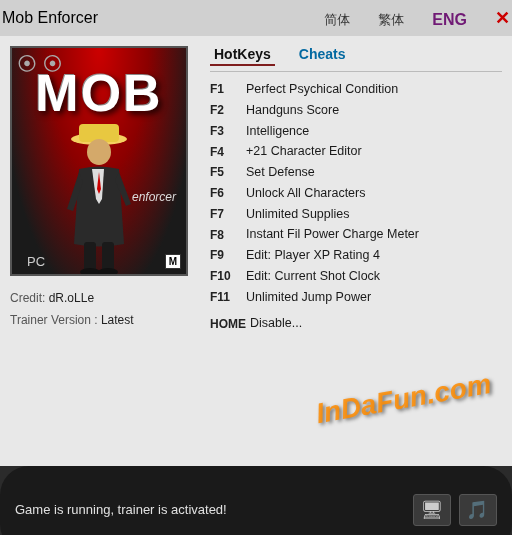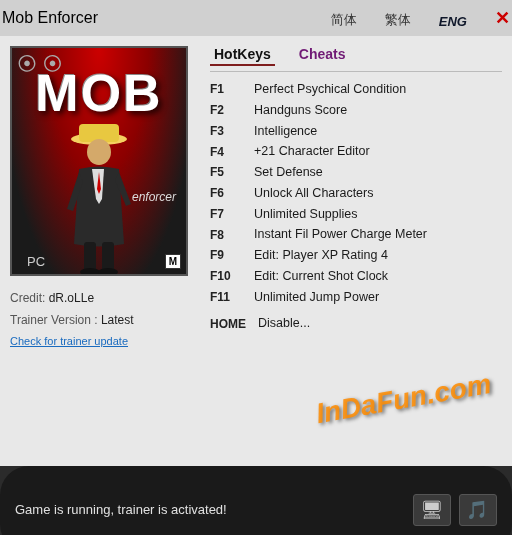--- a/index.html
+++ b/index.html
@@ -28,24 +28,23 @@
     }
     .lang-btn {
       font-size: 13px;
       color: #333;
       cursor: pointer;
       background: none;
       border: none;
       font-family: Arial, sans-serif;
     }
     .lang-btn.active {
-      color: #0f172a;
+      color: #701a75;
       font-weight: bold;
-      font-size: 13px;
-      font-style: italic;
+      font-size: 16px;
     }
     .close-btn {
       background: none;
       border: none;
       font-size: 18px;
       color: #cc0000;
       cursor: pointer;
       font-weight: bold;
     }
 
@@ -177,42 +176,42 @@
     
     #tabs {
       display: flex;
       gap: 20px;
       padding: 8px 0 5px 0;
       border-bottom: 1px solid #bbb;
       margin-bottom: 8px;
     }
     .tab {
       font-size: 14px;
-      color: #701a75;
+      color: #0369a1;
       cursor: pointer;
       padding: 2px 4px;
       font-weight: bold;
     }
     .tab.active {
       color: #111;
       border-bottom: 2px solid #7f1d1d;
     }
 
     
     #cheats-list {
       display: flex;
       flex-direction: column;
       gap: 2px;
       font-size: 13px;
       color: #1a1a1a;
     }
     .cheat-row {
       display: flex;
       align-items: center;
-      gap: 12px;
+      gap: 4px;
       line-height: 1.5;
     }
     .cheat-key {
       min-width: 32px;
       font-weight: bold;
       color: #222;
       font-size: 12px;
     }
     .cheat-name {
       color: #1a1a1a;
@@ -323,21 +322,20 @@
 
     <div id="info-panel">
       <div class="info-line">
         <span class="info-label">Credit:</span>
         <span class="info-value">dR.oLLe</span>
       </div>
       <div class="info-line">
         <span class="info-label">Trainer Version :</span>
         <span class="info-value">Latest</span>
       </div>
-      <a class="trainer-link">Check for trainer update</a>
     </div>
 
   </div>
 
   <div id="right-panel">
 
     <div id="tabs">
       <div class="tab active">HotKeys</div>
       <div class="tab">Cheats</div>
     </div>

